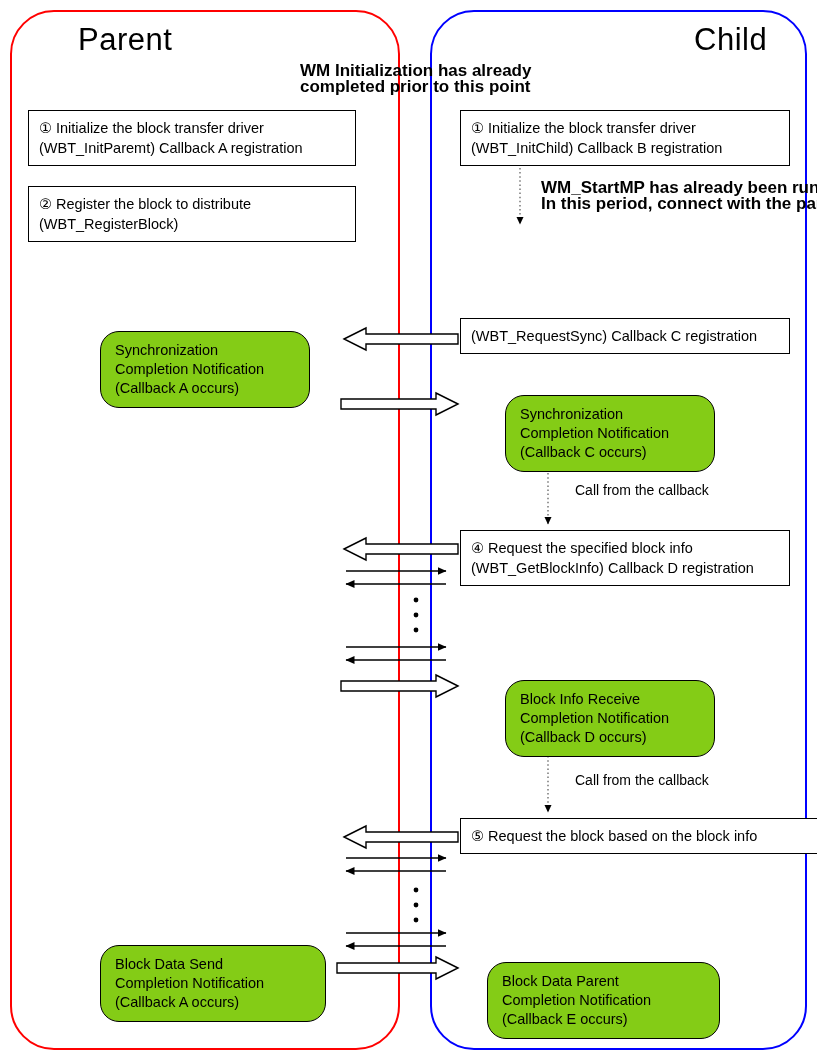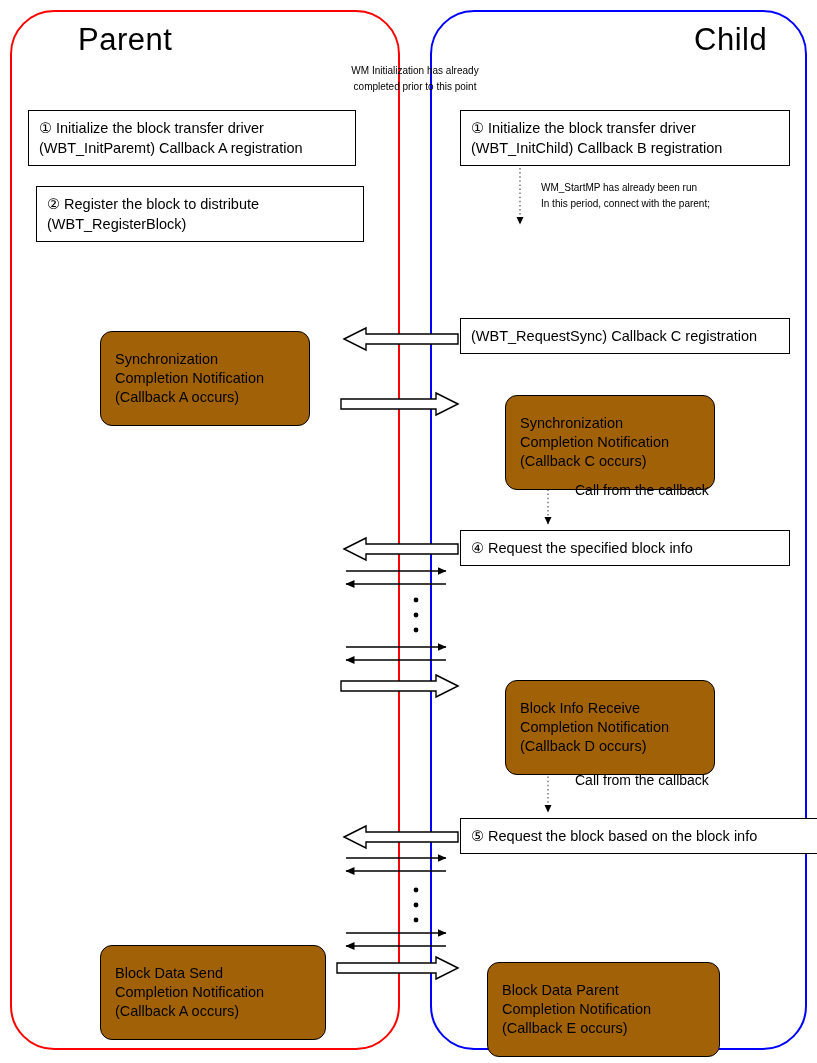--- a/index.html
+++ b/index.html
@@ -44,34 +44,35 @@
     background: #fff;
     font-size: 14.5px;
     line-height: 20px;
     padding: 7px 10px;
     z-index: 3;
     white-space: nowrap;
   }
   .rbox {
     position: absolute;
     border: 1px solid #000;
-    background: #a16207;
-    border-radius: 12px;
+    background: #84cc16;
+    border-radius: 19px;
     font-size: 14.5px;
     line-height: 19px;
-    padding: 18px 14px;
+    padding: 9px 14px;
     z-index: 3;
     white-space: nowrap;
   }
   .note {
     position: absolute;
-    font-size: 10px;
+    font-size: 17px;
     line-height: 16px;
     z-index: 3;
     white-space: nowrap;
+    font-weight: bold;
   }
   .note.center { text-align: center; }
   .label {
     position: absolute;
     font-size: 14px;
     z-index: 3;
     white-space: nowrap;
   }
   .blockarrow { fill: #fff; stroke: #000; stroke-width: 1.4; }
   .sarrow { stroke: #000; stroke-width: 1.4; }
@@ -130,21 +131,21 @@
 
   <div class="note center" style="left:300px;top:63px;width:230px;">
     <div>WM Initialization has already</div>
     <div>completed prior to this point</div>
   </div>
 
   <div class="box" style="left:28px;top:110px;width:328px;">
     <div>① Initialize the block transfer driver</div>
     <div>(WBT_InitParemt) Callback A registration</div>
   </div>
-  <div class="box" style="left:28px;top:186px;width:328px;margin-left:8px;">
+  <div class="box" style="left:28px;top:186px;width:328px;">
     <div>② Register the block to distribute</div>
     <div>(WBT_RegisterBlock)</div>
   </div>
   <div class="rbox" style="left:100px;top:331px;width:210px;">
     <div>Synchronization</div>
     <div>Completion Notification</div>
     <div>(Callback A occurs)</div>
   </div>
   <div class="rbox" style="left:100px;top:945px;width:226px;">
     <div>Block Data Send</div>
@@ -164,20 +165,21 @@
     <div>(WBT_RequestSync) Callback C registration</div>
   </div>
   <div class="rbox" style="left:505px;top:395px;width:210px;">
     <div>Synchronization</div>
     <div>Completion Notification</div>
     <div>(Callback C occurs)</div>
   </div>
   <div class="label" style="left:575px;top:482px;">Call from the callback</div>
   <div class="box" style="left:460px;top:530px;width:330px;">
     <div>④ Request the specified block info</div>
+    <div>(WBT_GetBlockInfo) Callback D registration</div>
   </div>
   <div class="rbox" style="left:505px;top:680px;width:210px;">
     <div>Block Info Receive</div>
     <div>Completion Notification</div>
     <div>(Callback D occurs)</div>
   </div>
   <div class="label" style="left:575px;top:772px;">Call from the callback</div>
   <div class="box" style="left:460px;top:818px;width:372px;">
     <div>⑤ Request the block based on the block info</div>
   </div>

